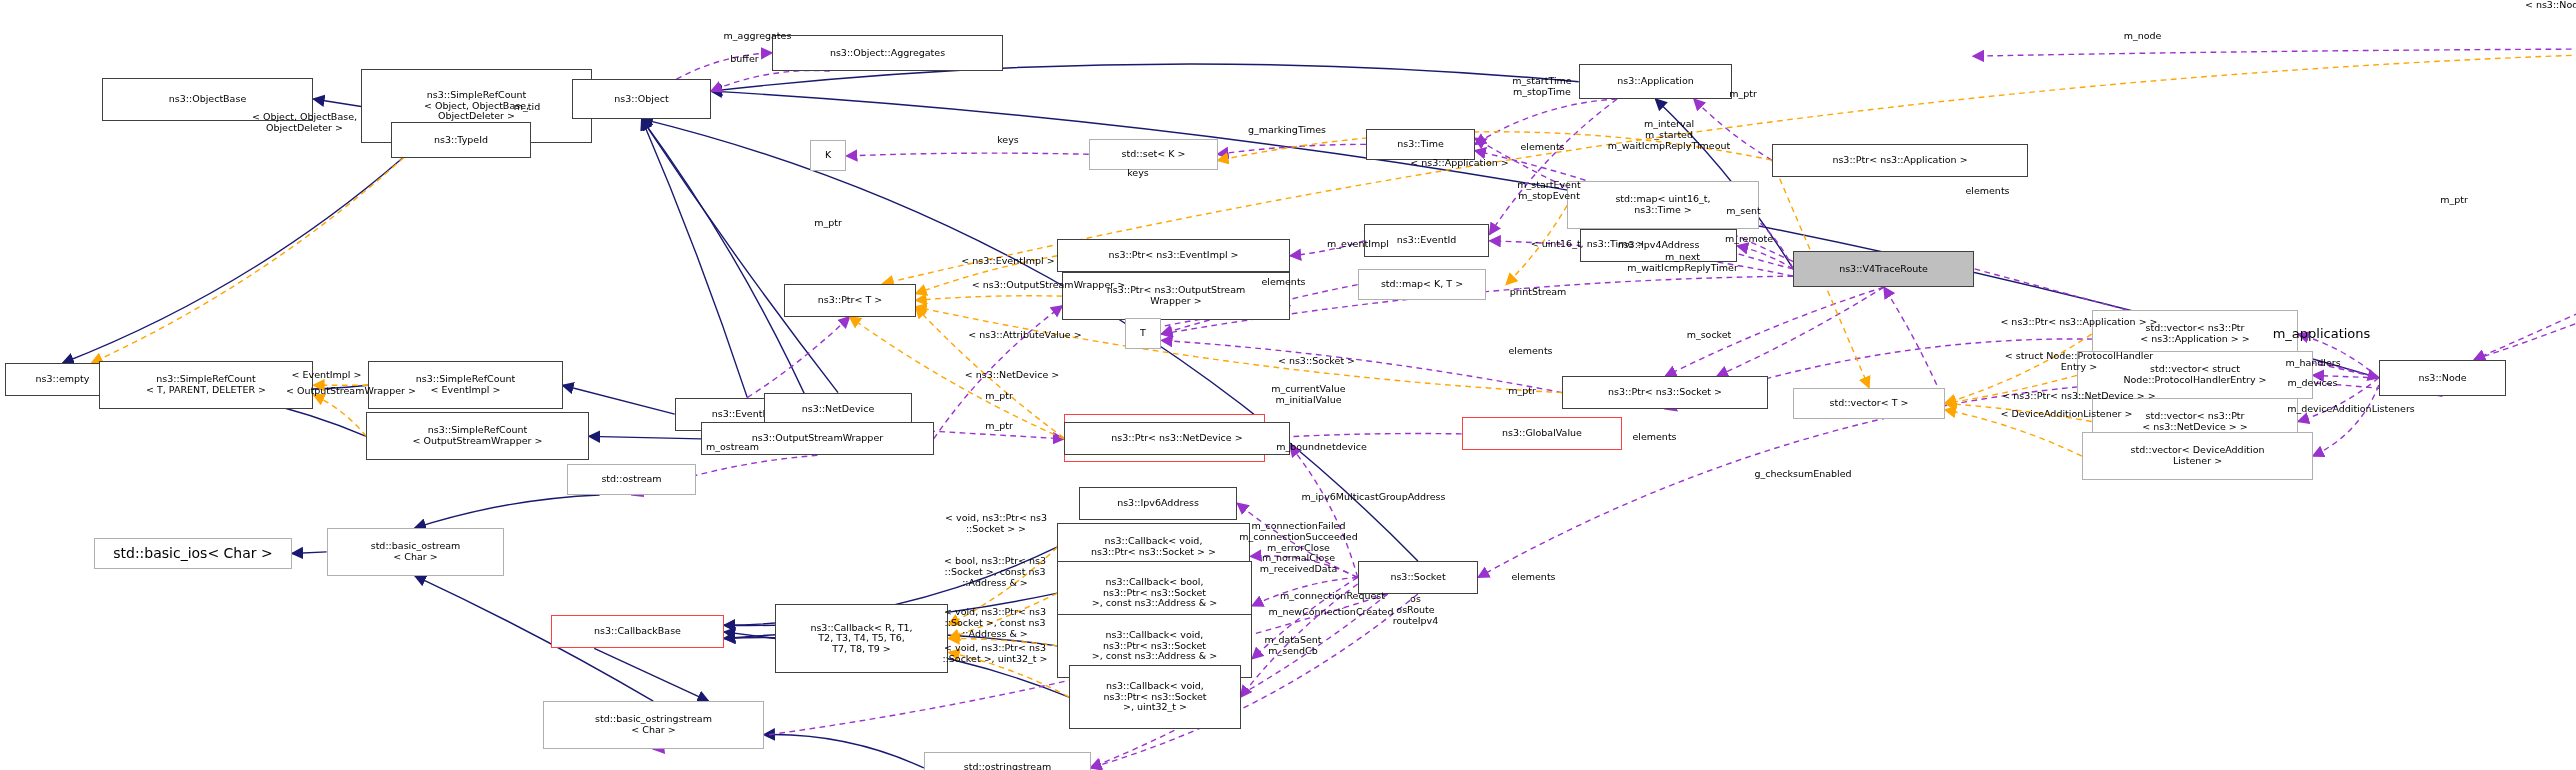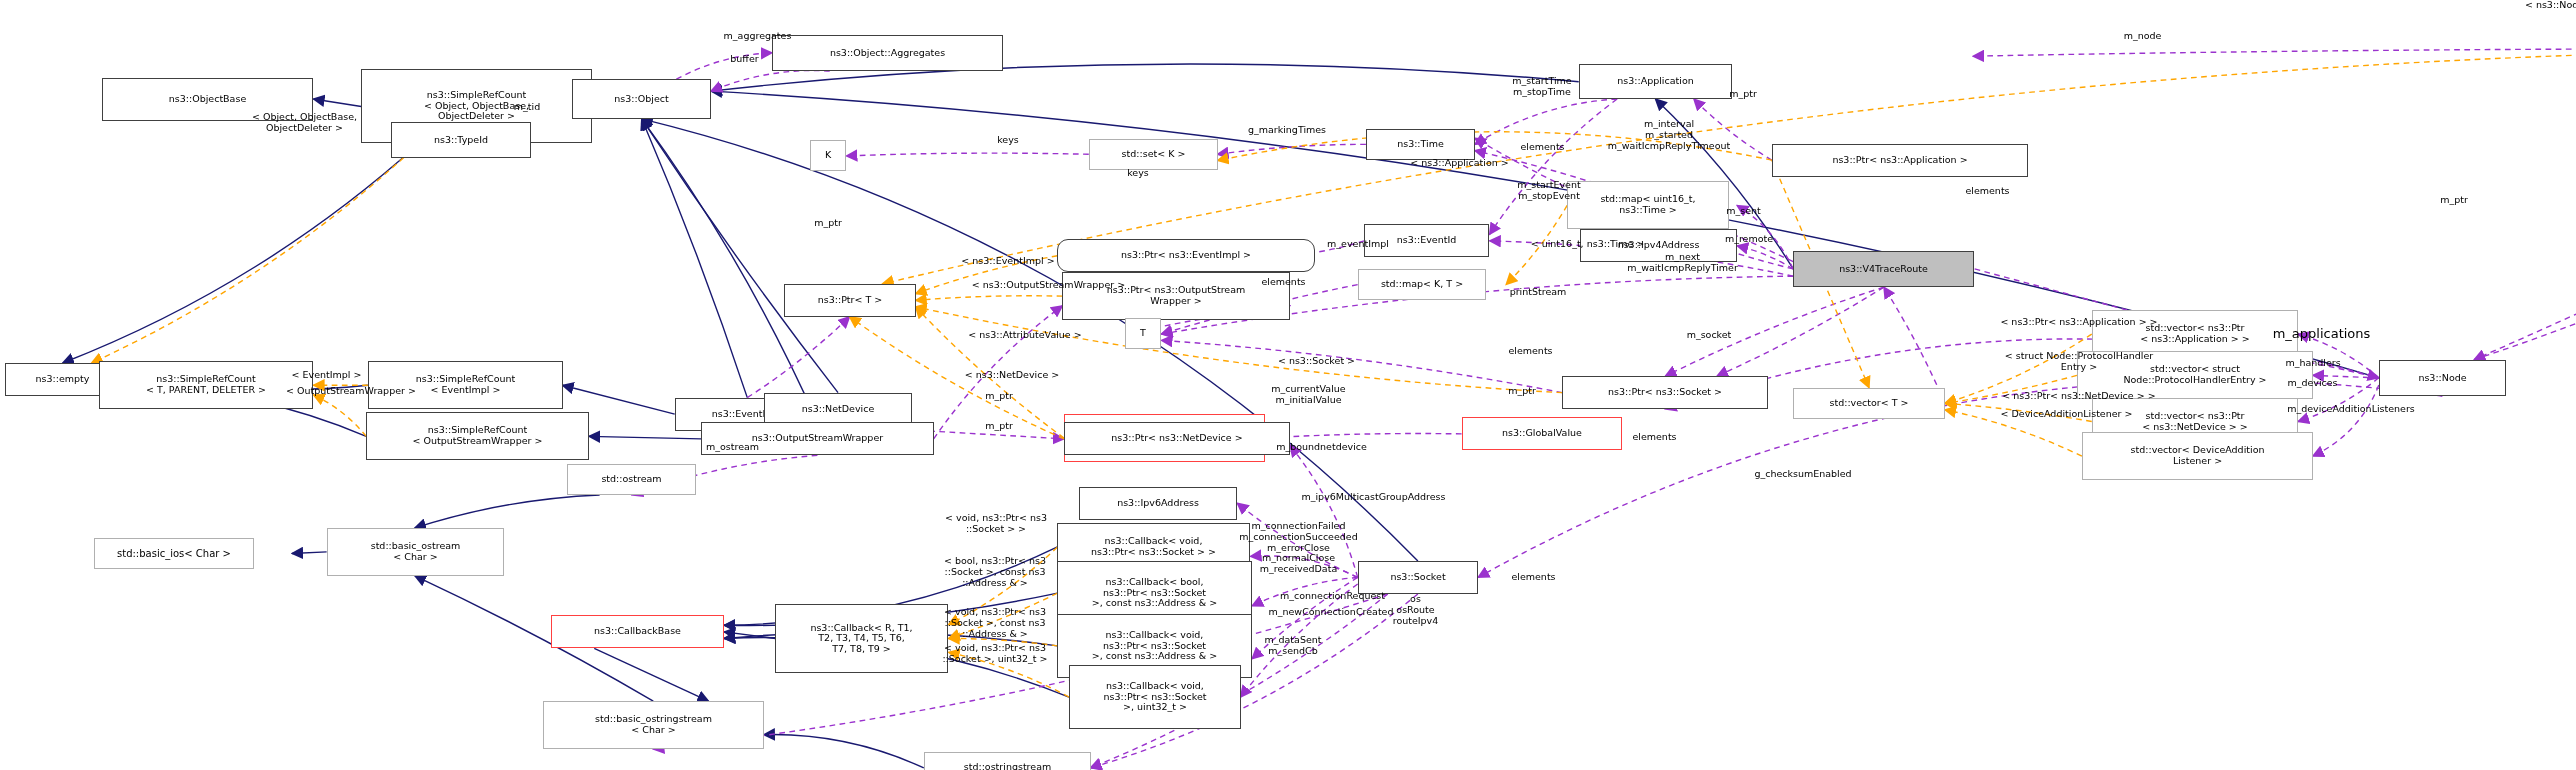--- a/index.html
+++ b/index.html
@@ -160,26 +160,26 @@
       <div class="node n-dark" style="left: 391px; top: 122px; width: 140px; min-height: 36px; font-size: 9.5px;"><span>ns3::TypeId</span></div>
       <div class="node n-dark" style="left: 572px; top: 79px; width: 139px; min-height: 40px; font-size: 9.5px;"><span>ns3::Object</span></div>
       <div class="node n-dark" style="left: 772px; top: 35px; width: 231px; min-height: 36px; font-size: 9.5px;"><span>ns3::Object::Aggregates</span></div>
       <div class="node n-dark" style="left: 1579px; top: 64px; width: 153px; min-height: 35px; font-size: 9.5px;"><span>ns3::Application</span></div>
       <div class="node n-dark" style="left: 1772px; top: 144px; width: 256px; min-height: 33px; font-size: 9.5px; text-align: center;"><span>ns3::Ptr&lt; ns3::Application &gt;</span></div>
       <div class="node n-dark" style="left: 2379px; top: 360px; width: 127px; min-height: 36px; font-size: 9.5px;"><span>ns3::Node</span></div>
       <div class="node n-cur" style="left: 1793px; top: 251px; width: 181px; min-height: 36px; font-size: 9.5px;"><span>ns3::V4TraceRoute</span></div>
       <div class="node n-light" style="left: 1089px; top: 139px; width: 129px; min-height: 31px; font-size: 9.5px;"><span>std::set&lt; K &gt;</span></div>
       <div class="node n-light" style="left: 810px; top: 140px; width: 36px; min-height: 31px; font-size: 9.5px;"><span>K</span></div>
       <div class="node n-dark" style="left: 1366px; top: 129px; width: 109px; min-height: 31px; font-size: 9.5px;"><span>ns3::Time</span></div>
-      <div class="node n-light" style="left: 1567px; top: 181px; width: 162px; min-height: 48px; font-size: 9.5px;"><span>std::map&lt; uint16_t,
+      <div class="node n-light" style="left: 1567px; top: 181px; width: 192px; min-height: 48px; font-size: 9.5px;"><span>std::map&lt; uint16_t,
 ns3::Time &gt;</span></div>
       <div class="node n-dark" style="left: 1580px; top: 229px; width: 157px; min-height: 33px; font-size: 9.5px;"><span>ns3::Ipv4Address</span></div>
       <div class="node n-dark" style="left: 1364px; top: 224px; width: 125px; min-height: 33px; font-size: 9.5px;"><span>ns3::EventId</span></div>
       <div class="node n-light" style="left: 1358px; top: 269px; width: 128px; min-height: 31px; font-size: 9.5px;"><span>std::map&lt; K, T &gt;</span></div>
-      <div class="node n-dark" style="left: 1057px; top: 239px; width: 258px; min-height: 33px; font-size: 9.5px; border-radius: 11px;"><span>ns3::Ptr&lt; ns3::EventImpl &gt;</span></div>
+      <div class="node n-dark" style="left: 1057px; top: 239px; width: 233px; min-height: 33px; font-size: 9.5px;"><span>ns3::Ptr&lt; ns3::EventImpl &gt;</span></div>
       <div class="node n-dark" style="left: 1062px; top: 272px; width: 228px; min-height: 48px; font-size: 9.5px;"><span>ns3::Ptr&lt; ns3::OutputStream
 Wrapper &gt;</span></div>
       <div class="node n-dark" style="left: 784px; top: 284px; width: 132px; min-height: 33px; font-size: 9.5px;"><span>ns3::Ptr&lt; T &gt;</span></div>
       <div class="node n-light" style="left: 1125px; top: 318px; width: 36px; min-height: 31px; font-size: 9.5px;"><span>T</span></div>
       <div class="node n-red" style="left: 1064px; top: 414px; width: 201px; min-height: 48px; font-size: 9.5px;"><span>ns3::Ptr&lt; ns3::Attribute
 Value &gt;</span></div>
       <div class="node n-red" style="left: 1462px; top: 417px; width: 160px; min-height: 33px; font-size: 9.5px;"><span>ns3::GlobalValue</span></div>
       <div class="node n-dark" style="left: 1562px; top: 376px; width: 206px; min-height: 33px; font-size: 9.5px;"><span>ns3::Ptr&lt; ns3::Socket &gt;</span></div>
       <div class="node n-dark" style="left: 1064px; top: 422px; width: 226px; min-height: 33px; font-size: 9.5px;"><span>ns3::Ptr&lt; ns3::NetDevice &gt;</span></div>
       <div class="node n-light" style="left: 1793px; top: 388px; width: 152px; min-height: 31px; font-size: 9.5px;"><span>std::vector&lt; T &gt;</span></div>
@@ -195,21 +195,21 @@
       <div class="node n-dark" style="left: 99px; top: 361px; width: 214px; min-height: 48px; font-size: 9.5px;"><span>ns3::SimpleRefCount
 &lt; T, PARENT, DELETER &gt;</span></div>
       <div class="node n-dark" style="left: 368px; top: 361px; width: 195px; min-height: 48px; font-size: 9.5px;"><span>ns3::SimpleRefCount
 &lt; EventImpl &gt;</span></div>
       <div class="node n-dark" style="left: 366px; top: 412px; width: 223px; min-height: 48px; font-size: 9.5px;"><span>ns3::SimpleRefCount
 &lt; OutputStreamWrapper &gt;</span></div>
       <div class="node n-dark" style="left: 675px; top: 398px; width: 145px; min-height: 33px; font-size: 9.5px;"><span>ns3::EventImpl</span></div>
       <div class="node n-dark" style="left: 764px; top: 393px; width: 148px; min-height: 33px; font-size: 9.5px;"><span>ns3::NetDevice</span></div>
       <div class="node n-dark" style="left: 701px; top: 422px; width: 233px; min-height: 33px; font-size: 9.5px;"><span>ns3::OutputStreamWrapper</span></div>
       <div class="node n-light" style="left: 567px; top: 464px; width: 129px; min-height: 31px; font-size: 9.5px;"><span>std::ostream</span></div>
-      <div class="node n-light" style="left: 94px; top: 538px; width: 160px; min-height: 31px; font-size: 10px; text-align: right;"><span>std::basic_ios&lt; Char &gt;</span></div>
+      <div class="node n-light" style="left: 94px; top: 538px; width: 198px; min-height: 31px; font-size: 14px; text-align: right;"><span>std::basic_ios&lt; Char &gt;</span></div>
       <div class="node n-light" style="left: 327px; top: 528px; width: 177px; min-height: 48px; font-size: 9.5px;"><span>std::basic_ostream
 &lt; Char &gt;</span></div>
       <div class="node n-light" style="left: 543px; top: 701px; width: 221px; min-height: 48px; font-size: 9.5px;"><span>std::basic_ostringstream
 &lt; Char &gt;</span></div>
       <div class="node n-light" style="left: 924px; top: 752px; width: 167px; min-height: 31px; font-size: 9.5px;"><span>std::ostringstream</span></div>
       <div class="node n-red" style="left: 551px; top: 615px; width: 173px; min-height: 33px; font-size: 9.5px;"><span>ns3::CallbackBase</span></div>
       <div class="node n-dark" style="left: 775px; top: 604px; width: 173px; min-height: 69px; font-size: 9.5px;"><span>ns3::Callback&lt; R, T1,
 T2, T3, T4, T5, T6,
 T7, T8, T9 &gt;</span></div>
       <div class="node n-dark" style="left: 1057px; top: 523px; width: 193px; min-height: 48px; font-size: 9.5px;"><span>ns3::Callback&lt; void,

